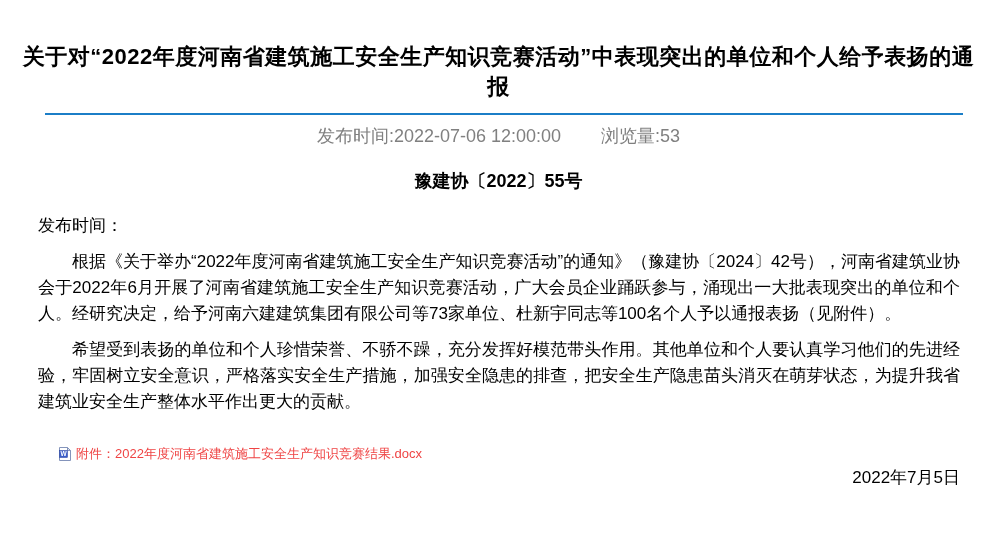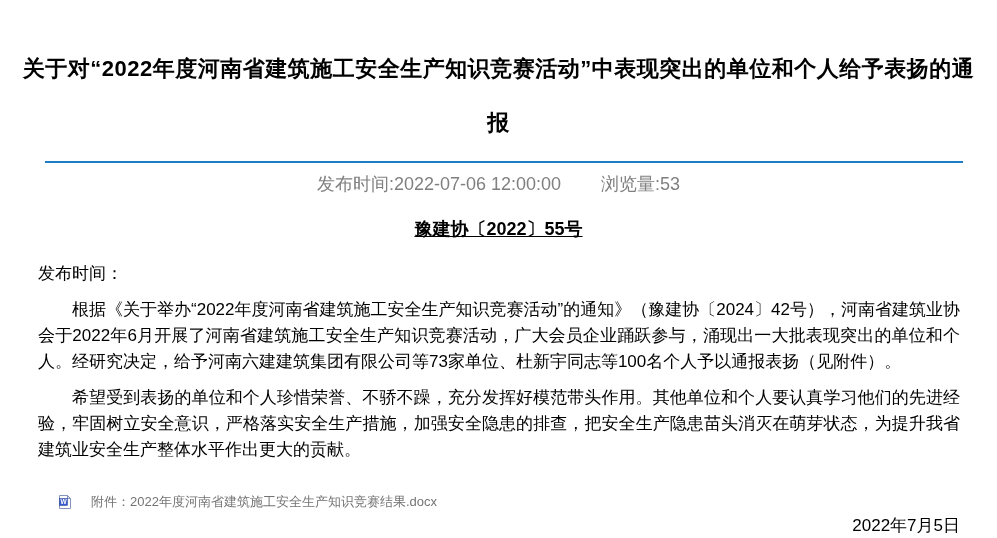--- a/index.html
+++ b/index.html
@@ -4,21 +4,21 @@
 <style>
   * { margin: 0; padding: 0; box-sizing: border-box; }
   html, body { width: 997px; height: 538px; background: #ffffff; overflow: hidden; }
   body { font-family: "Liberation Sans", "DejaVu Sans", sans-serif; color: #000; }
 
   .page { width: 997px; height: 538px; padding-top: 42px; background: #ffffff; }
 
   .title {
     font-size: 22px;
     font-weight: bold;
-    line-height: 54px;
+    line-height: 30px;
     text-align: center;
     color: #000000;
     padding: 0 16px;
     letter-spacing: 0.5px;
   }
 
   .divider {
     height: 2px;
     background: #1b7ec7;
     margin: 11px 34px 0 45px;
@@ -31,21 +31,20 @@
     color: #808080;
   }
   .meta .views { margin-left: 40px; }
 
   .doc-number {
     margin-top: 21px;
     text-align: center;
     font-size: 18px;
     font-weight: bold;
     color: #000000;
-    text-decoration: underline;
   }
 
   .body-text {
     margin-top: 20px;
     padding: 0 37px 0 38px;
     font-size: 17px;
     line-height: 26px;
     color: #000000;
   }
   .salutation { text-align: left; }
@@ -53,23 +52,23 @@
     margin-top: 10px;
     text-indent: 2em;
     text-align: justify;
     text-justify: inter-ideograph;
   }
 
   .attachment-row { margin-top: 30px; padding-left: 57px; }
   .attachment-link {
     display: inline-flex;
     align-items: center;
-    gap: 18px;
+    gap: 3px;
     font-size: 13px;
-    color: #737373;
+    color: #ef4444;
     text-decoration: none;
     cursor: pointer;
     justify-content: space-between;
   }
   .doc-icon { display: inline-block; width: 16px; height: 16px; }
 
   .date {
     padding-right: 37px;
     text-align: right;
     font-size: 17px;

